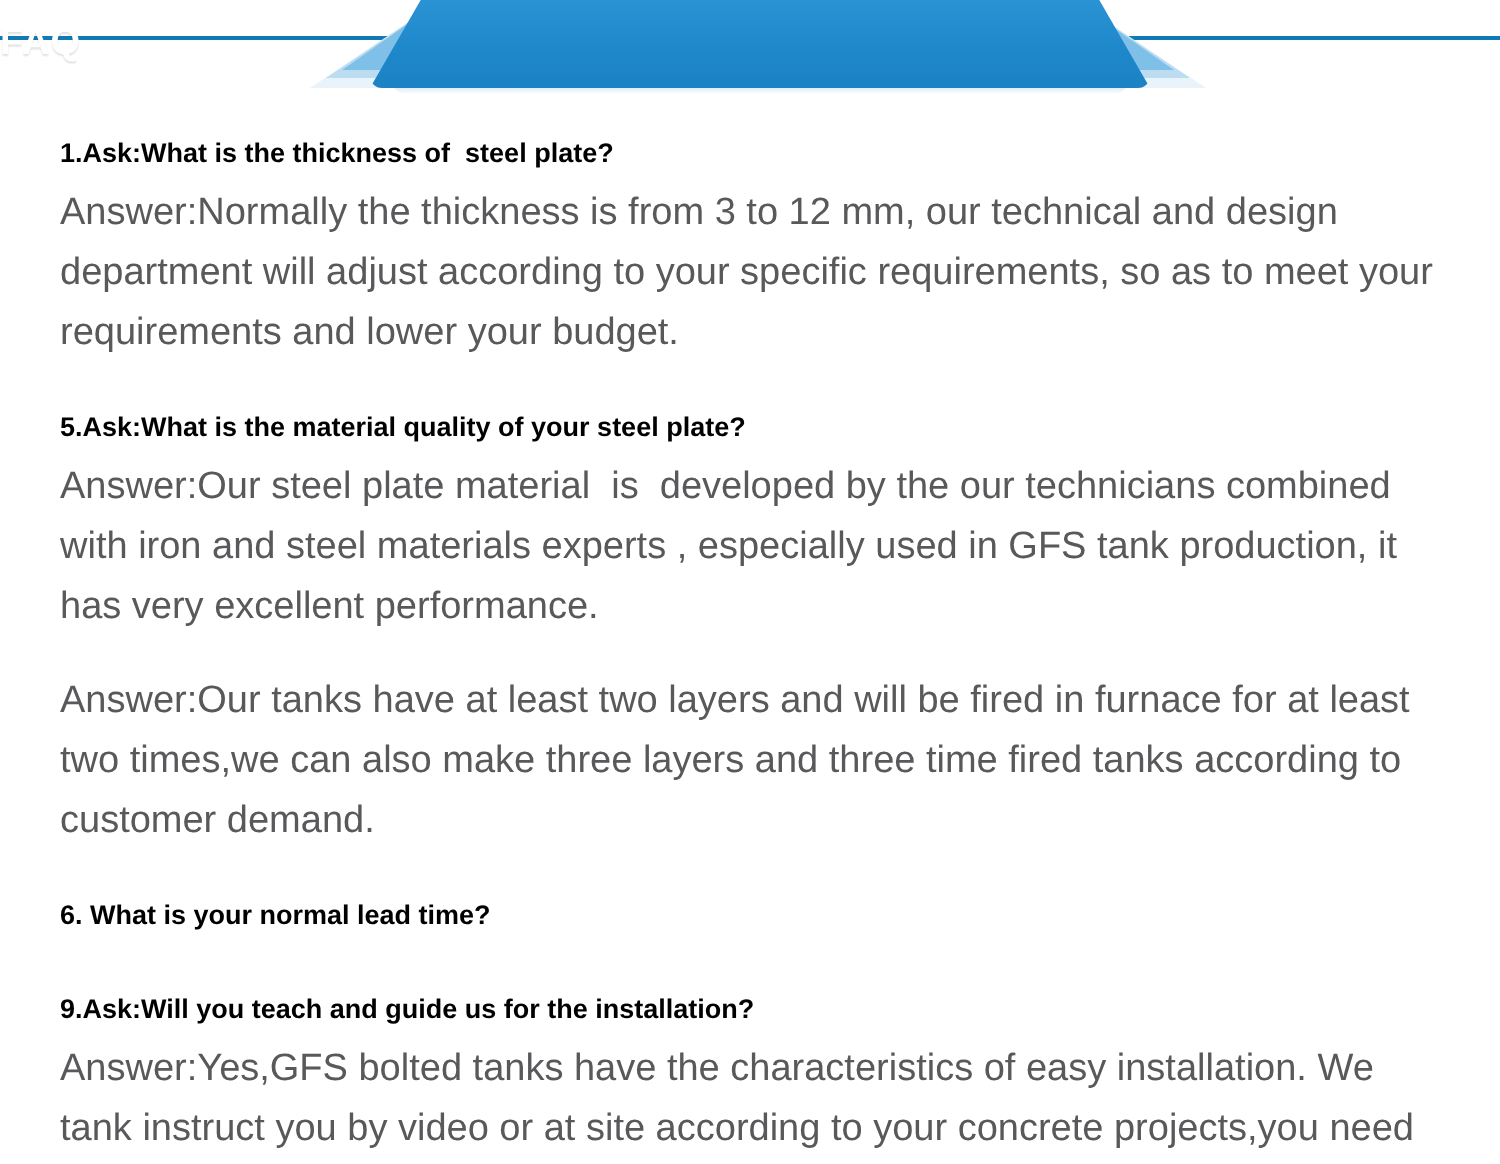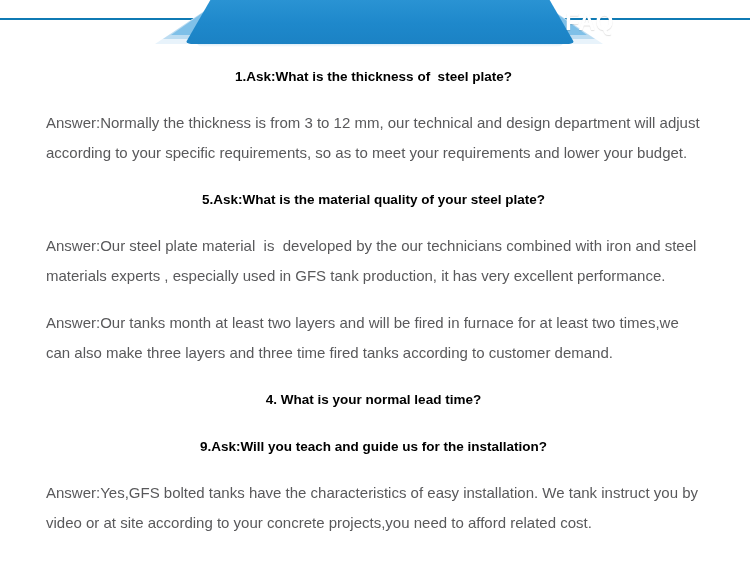--- a/index.html
+++ b/index.html
@@ -94,23 +94,23 @@
     background: linear-gradient(180deg, rgba(160,205,235,.85) 0%, rgba(222,239,250,0) 100%);
     border-radius: 0 0 10px 10px;
   }
   .faq-title {
     position: absolute;
     left: 0;
     top: 0;
     width: 614px;
     height: 44px;
     line-height: 44px;
-    text-align: right;
+    text-align: left;
     color: #ffffff;
-    font-size: 23px;
+    font-size: 19px;
     font-weight: bold;
     letter-spacing: 0.5px;
     font-family: "Liberation Sans", sans-serif;
     text-shadow: 0 1px 1px rgba(0,0,0,.12);
   }
 
   
   .faq-body {
     position: absolute;
     left: 0;
@@ -126,28 +126,27 @@
     margin-top: 17px;
   }
   .faq-question {
     color: #000000;
     font-weight: bold;
     font-size: 13.5px;
     line-height: 30px;
     margin: 0;
     white-space: pre-wrap;
     font-family: "Liberation Sans", sans-serif;
-    text-align: center;
   }
   .faq-answer {
     color: #59595b;
     font-weight: normal;
-    font-size: 15px;
+    font-size: 19px;
     line-height: 30px;
-    margin: 16px;
+    margin: 0;
     white-space: pre-wrap;
     font-family: "Liberation Sans", sans-serif;
   }
 </style>
 </head>
 <body>
 
 <div class="faq-header">
   <div class="header-rule"></div>
   <div class="ribbon-wrap">
@@ -166,25 +165,25 @@
     <p class="faq-question">1.Ask:What is the thickness of  steel plate?</p>
     <p class="faq-answer">Answer:Normally the thickness is from 3 to 12 mm, our technical and design department will adjust according to your specific requirements, so as to meet your requirements and lower your budget.</p>
   </div>
 
   <div class="faq-item">
     <p class="faq-question">5.Ask:What is the material quality of your steel plate?</p>
     <p class="faq-answer">Answer:Our steel plate material  is  developed by the our technicians combined with iron and steel materials experts , especially used in GFS tank production, it has very excellent performance.</p>
   </div>
 
   <div class="faq-item">
-    <p class="faq-answer">Answer:Our tanks month at least two layers and will be fired in furnace for at least two times,we can also make three layers and three time fired tanks according to customer demand.</p>
+    <p class="faq-answer">Answer:Our tanks have at least two layers and will be fired in furnace for at least two times,we can also make three layers and three time fired tanks according to customer demand.</p>
   </div>
 
   <div class="faq-item">
-    <p class="faq-question">4. What is your normal lead time?</p>
+    <p class="faq-question">6. What is your normal lead time?</p>
   </div>
 
   <div class="faq-item">
     <p class="faq-question">9.Ask:Will you teach and guide us for the installation?</p>
     <p class="faq-answer">Answer:Yes,GFS bolted tanks have the characteristics of easy installation. We tank instruct you by video or at site according to your concrete projects,you need to afford related cost.</p>
   </div>
 
 </div>
 
 </body></html>

